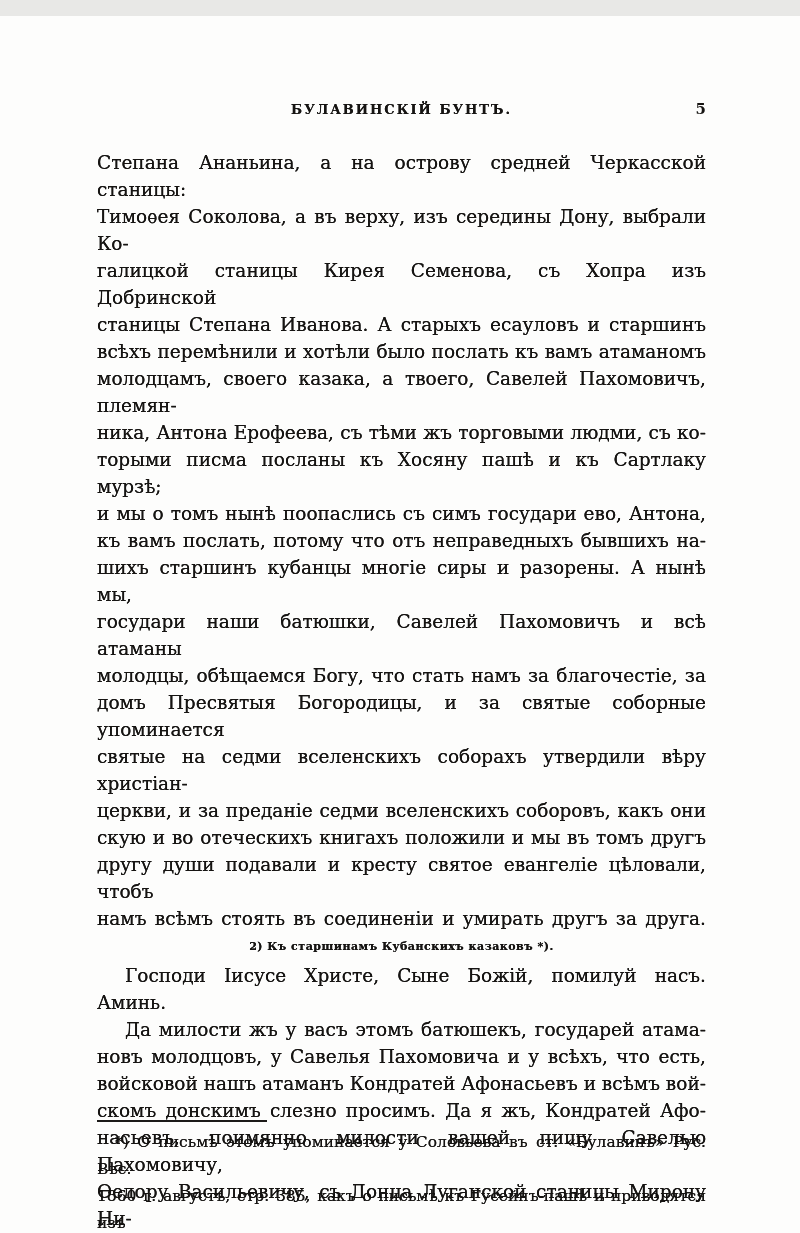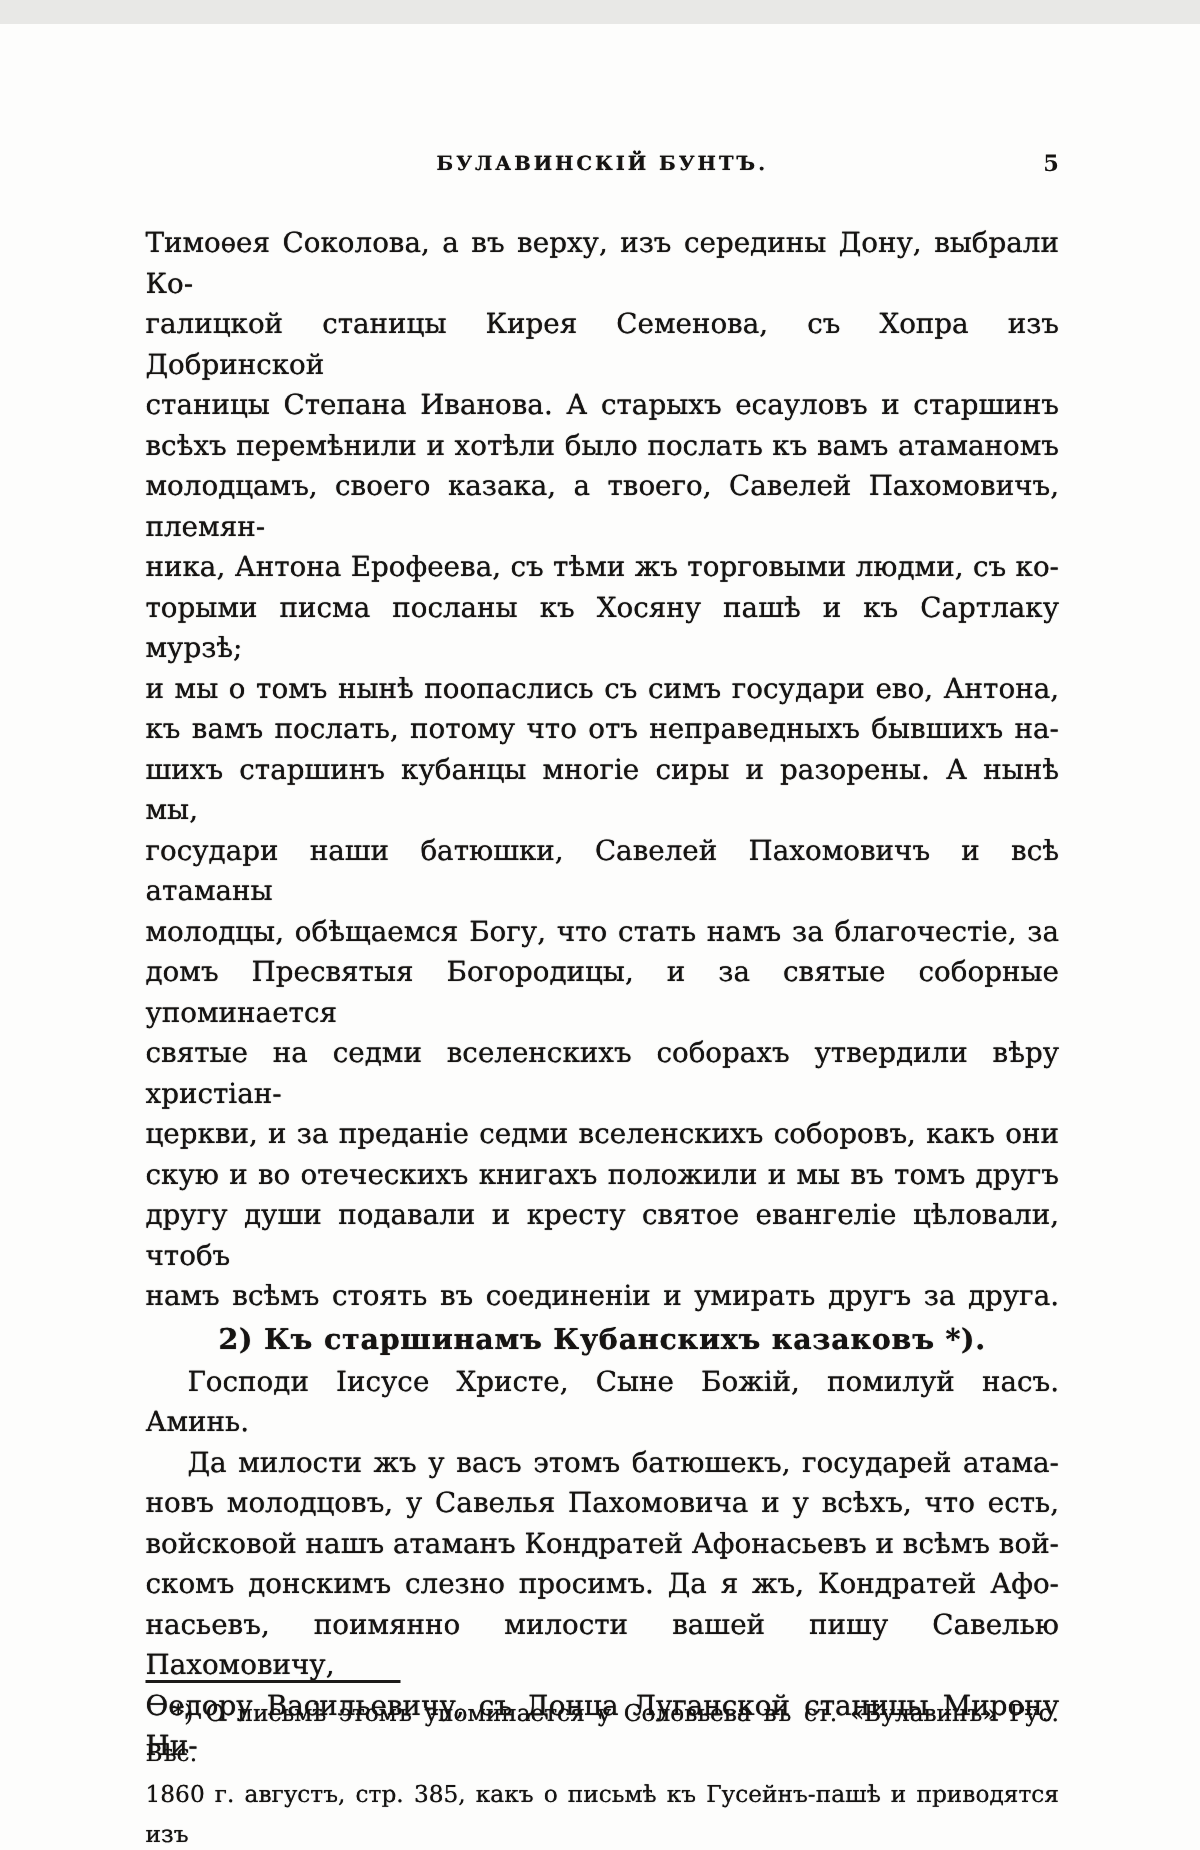--- a/index.html
+++ b/index.html
@@ -57,21 +57,21 @@
   }
   .indent-first .line:first-child {
     text-indent: 28px;
   }
   .section-heading {
     margin-top: 4px;
     margin-bottom: 0;
     height: 22px;
     line-height: 22px;
     text-align: center;
-    font-size: 19px;
+    font-size: 11px;
     font-weight: bold;
     letter-spacing: 0.5px;
   }
   .para-invocation {
     margin-top: 4px;
   }
   
   .footnote {
     position: absolute;
     left: 97px;
@@ -110,20 +110,21 @@
 
 <div class="page">
 
   <div class="running-header">
     <span class="header-title">БУЛАВИНСКІЙ БУНТЪ.</span>
     <span class="page-number">5</span>
   </div>
 
   <div class="page-body">
     <div class="paragraph">
+        <div class="line">Степана Ананьина, а на острову средней Черкасской станицы:</div>
         <div class="line">Тимоѳея Соколова, а въ верху, изъ середины Дону, выбрали Ко-</div>
         <div class="line">галицкой станицы Кирея Семенова, съ Хопра изъ Добринской</div>
         <div class="line">станицы Степана Иванова. А старыхъ есауловъ и старшинъ</div>
         <div class="line">всѣхъ перемѣнили и хотѣли было послать къ вамъ атаманомъ</div>
         <div class="line">молодцамъ, своего казака, а твоего, Савелей Пахомовичъ, племян-</div>
         <div class="line">ника, Антона Ерофеева, съ тѣми жъ торговыми людми, съ ко-</div>
         <div class="line">торыми писма посланы къ Хосяну пашѣ и къ Сартлаку мурзѣ;</div>
         <div class="line">и мы о томъ нынѣ поопаслись съ симъ государи ево, Антона,</div>
         <div class="line">къ вамъ послать, потому что отъ неправедныхъ бывшихъ на-</div>
         <div class="line">шихъ старшинъ кубанцы многіе сиры и разорены. А нынѣ мы,</div>

